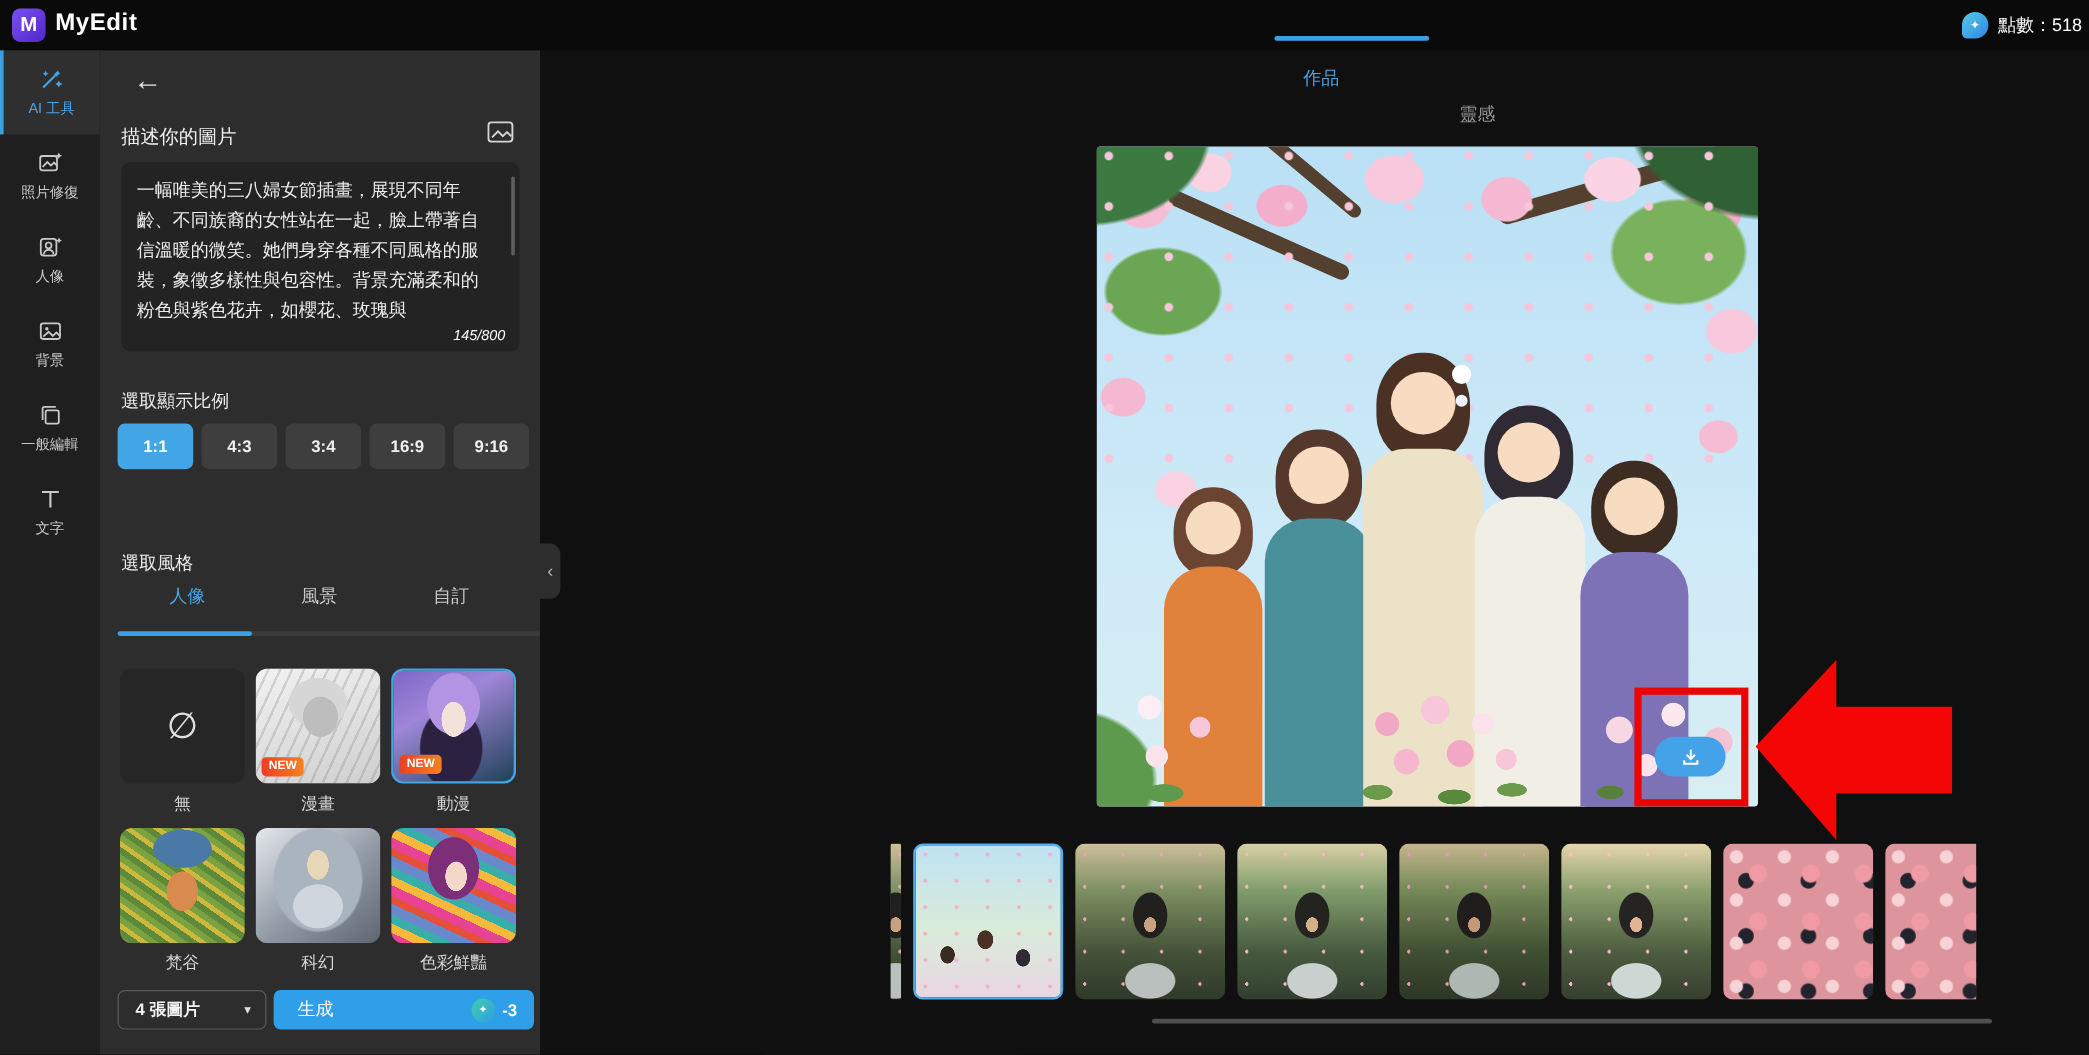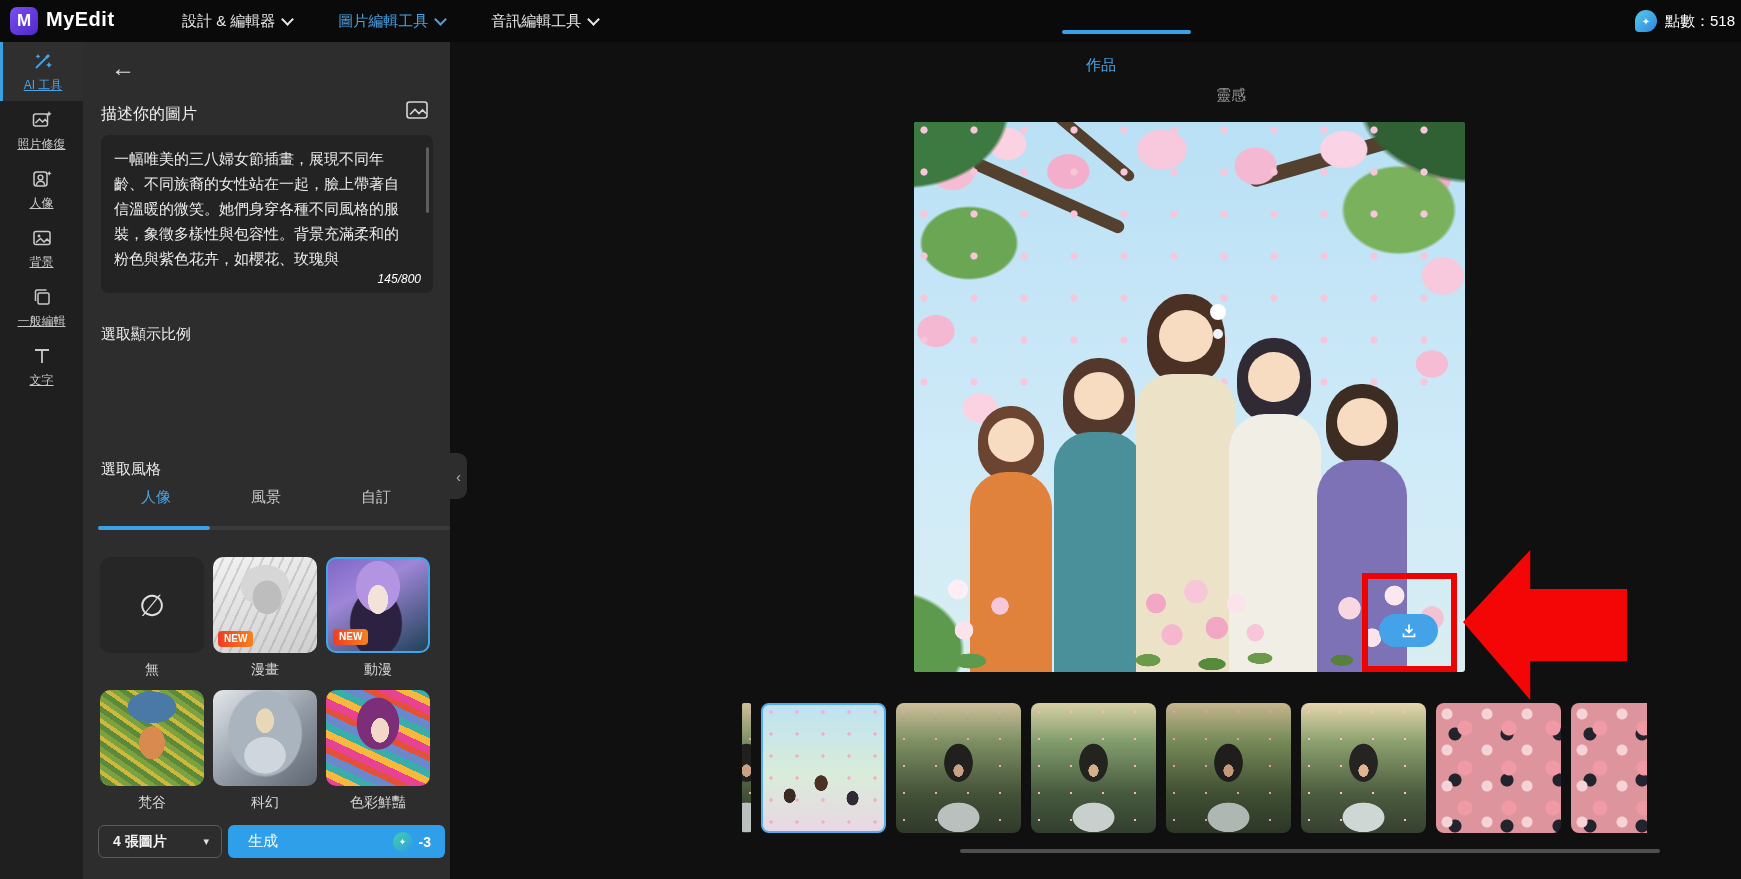--- a/index.html
+++ b/index.html
@@ -15,22 +15,22 @@
   .nav-item{display:flex;align-items:center;gap:8px;font-size:15px;color:#e8e8e8;cursor:pointer;}
   .nav-item.active{color:#4aa3e6;}
   .chev{width:7px;height:7px;border-right:2px solid currentColor;border-bottom:2px solid currentColor;
     transform:rotate(45deg);margin-top:-4px;}
   .points{position:absolute;right:6px;top:0;height:42px;display:flex;align-items:center;gap:8px;font-size:15px;color:#fff;}
   .coin{width:22px;height:22px;border-radius:50% 50% 50% 4px;background:linear-gradient(135deg,#57cbe8,#2e86e0);
     display:flex;align-items:center;justify-content:center;color:#fff;font-size:10px;}
 
   
   .rail{position:absolute;left:0;top:42px;width:83px;height:837px;background:#1f1f1f;}
-  .rail-item{position:relative;width:83px;height:59px;display:flex;flex-direction:column;align-items:center;justify-content:center;
-    gap:5px;color:#c9c9c9;font-size:12px;cursor:pointer;text-decoration:underline;}
+  .rail-item{position:relative;width:83px;height:70px;display:flex;flex-direction:column;align-items:center;justify-content:center;
+    gap:5px;color:#c9c9c9;font-size:12px;cursor:pointer;}
   .rail-item.active{background:#2f2f2f;color:#4aa3e6;border-left:3px solid #3aa0e0;width:80px;}
   .rail-item svg{display:block;}
 
   
   .panel{position:absolute;left:83px;top:42px;width:367px;height:837px;background:#2d2d2d;}
   .back-btn{position:absolute;left:28px;top:14px;font-size:24px;color:#e0e0e0;cursor:pointer;line-height:1;}
   .prompt-label{position:absolute;left:18px;top:62px;font-size:16px;color:#f0f0f0;}
   .prompt-img-icon{position:absolute;right:20px;top:58px;cursor:pointer;}
   .prompt-box{position:absolute;left:18px;top:93px;width:332px;height:158px;background:#232323;border-radius:8px;}
   .prompt-box textarea{width:100%;height:100%;box-sizing:border-box;background:transparent;border:none;resize:none;outline:none;
@@ -217,34 +217,20 @@
   .strip-scrollbar{position:absolute;left:960px;top:849px;width:700px;height:4px;border-radius:2px;background:#4f4f4f;cursor:pointer;}
 </style>
 </head>
 <body>
 
 <div class="stage">
 
   <div class="topbar">
     <div class="logo-badge">M</div>
     <div class="brand">MyEdit</div>
-    <div class="nav">
-      <div class="nav-item">
-        <span>設計 &amp; 編輯器</span>
-        <span class="chev"></span>
-      </div>
-      <div class="nav-item active">
-        <span>圖片編輯工具</span>
-        <span class="chev"></span>
-      </div>
-      <div class="nav-item">
-        <span>音訊編輯工具</span>
-        <span class="chev"></span>
-      </div>
-    </div>
     <div class="points">
       <span class="coin">✦</span>
       <span>點數：518</span>
     </div>
   </div>
 
   <div class="rail">
     <div class="rail-item active">
       <svg width="22" height="22" viewBox="0 0 22 22">
         <path d="M4 18 L14 8" stroke="#4aa3e6" stroke-width="1.8" fill="none"></path>
@@ -305,20 +291,27 @@
       </svg>
     </div>
 
     <div class="prompt-box">
       <textarea spellcheck="false" style="">一幅唯美的三八婦女節插畫，展現不同年齡、不同族裔的女性站在一起，臉上帶著自信溫暖的微笑。她們身穿各種不同風格的服裝，象徵多樣性與包容性。背景充滿柔和的粉色與紫色花卉，如櫻花、玫瑰與</textarea>
       <div class="prompt-scroll"></div>
       <span class="char-counter">145/800</span>
     </div>
 
     <div class="ratio-label">選取顯示比例</div>
+    <div class="ratio-row">
+      <div class="ratio-btn active">1:1</div>
+      <div class="ratio-btn">4:3</div>
+      <div class="ratio-btn">3:4</div>
+      <div class="ratio-btn">16:9</div>
+      <div class="ratio-btn">9:16</div>
+    </div>
 
 
     <div class="style-label">選取風格</div>
     <div class="style-tabs">
       <div class="style-tab active">人像</div>
       <div class="style-tab">風景</div>
       <div class="style-tab">自訂</div>
     </div>
     <div class="tab-track">
       <div class="tab-ind"></div>

